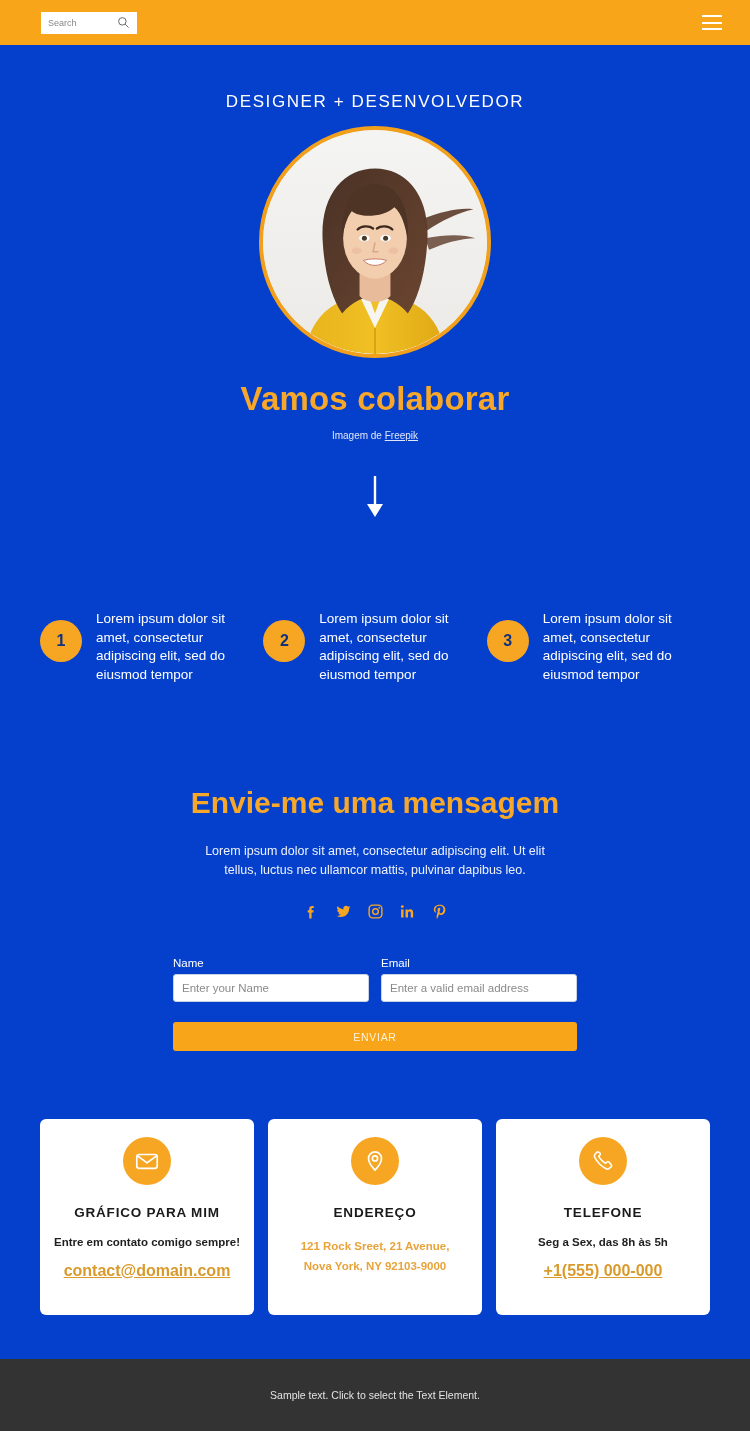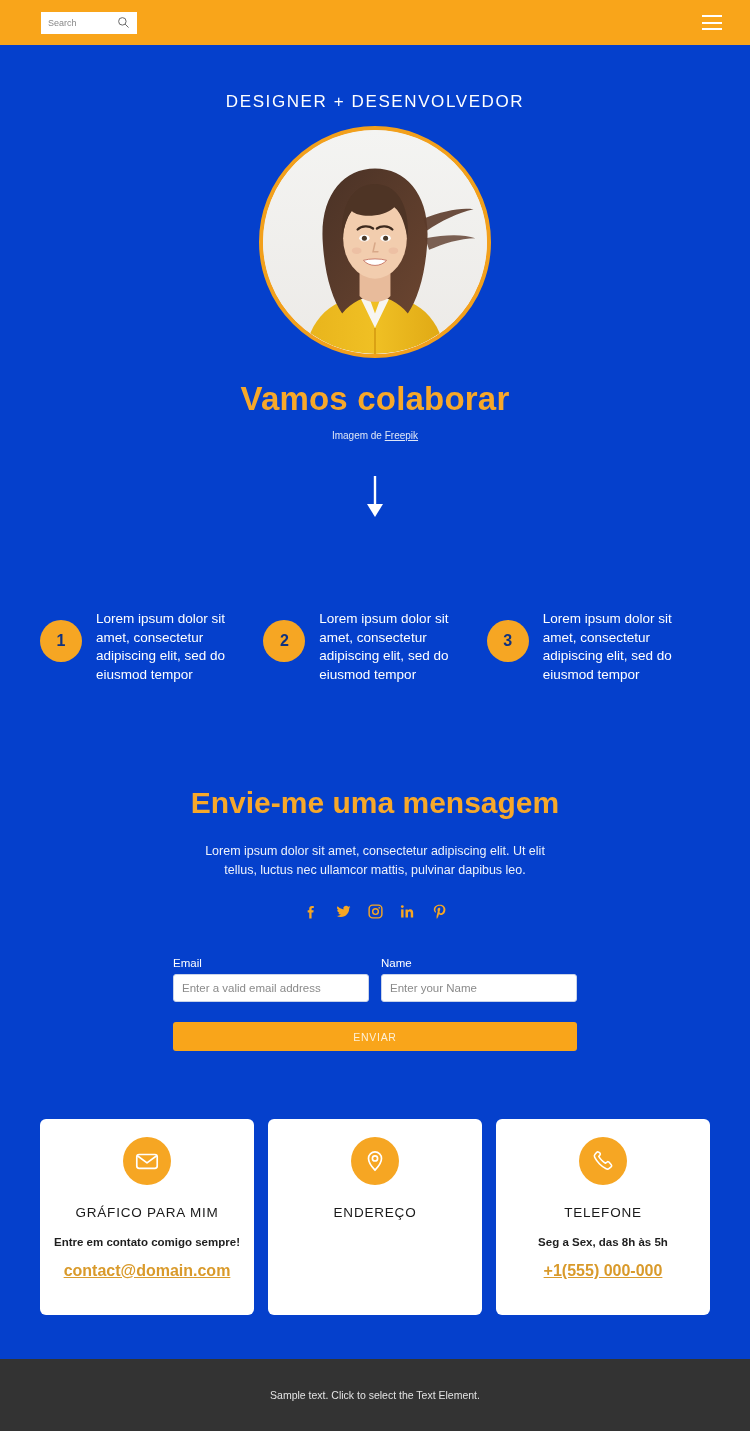--- a/index.html
+++ b/index.html
@@ -272,21 +272,21 @@
     background: #f6a623;
     margin: 0 auto;
     display: flex;
     align-items: center;
     justify-content: center;
   }
   .card-icon svg { display: block; }
   .card-title {
     margin-top: 20px;
     font-size: 13.5px;
-    font-weight: normal;
+    font-weight: bold;
     letter-spacing: 0.8px;
     color: #1a1a1a;
   }
   .card-sub {
     margin-top: 16px;
     font-size: 11.5px;
     font-weight: bold;
     color: #1f1f1f;
   }
   .card-sub.orange {
@@ -450,26 +450,26 @@
       </svg>
       <svg class="social-icon" viewBox="0 0 24 24">
         <path d="M12.1 2.4C6.9 2.4 4 5.8 4 9.3c0 1.7.9 3.7 2.4 4.4.2.1.4 0 .4-.2l.2-.9c.1-.2 0-.3-.1-.5-.5-.6-.8-1.5-.8-2.3 0-3 2.3-5.8 6-5.8 3.3 0 5.5 2 5.5 4.9 0 3.3-1.6 5.6-3.7 5.6-1.2 0-2.1-1-1.8-2.2.3-1.4 1-3 1-4 0-.9-.5-1.7-1.6-1.7-1.3 0-2.3 1.3-2.3 3 0 1.1.4 1.9.4 1.9l-1.5 6.3c-.4 1.8-.1 4.1 0 4.3 0 .1.2.2.3.1.1-.2 1.6-2 2.1-3.8l.8-3c.4.8 1.6 1.5 2.8 1.5 3.7 0 6.2-3.3 6.2-7.8 0-3.4-2.9-6.6-7.2-6.6z" fill="#f6a623"></path>
       </svg>
     </div>
   </div>
 
   <div class="form">
     <div class="form-row">
       <div class="field">
+        <label class="field-label">Name</label>
+        <input type="text" placeholder="Enter your Name" style="">
+      </div>
+      <div class="field">
         <label class="field-label">Email</label>
         <input type="text" placeholder="Enter a valid email address" style="">
-      </div>
-      <div class="field">
-        <label class="field-label">Name</label>
-        <input type="text" placeholder="Enter your Name" style="">
       </div>
     </div>
     <button class="submit-btn">ENVIAR</button>
   </div>
 
   <div class="cards">
 
     <div class="card">
       <div class="card-icon">
         <svg width="26" height="26" viewBox="0 0 28 28">
@@ -483,20 +483,24 @@
     </div>
 
     <div class="card">
       <div class="card-icon">
         <svg width="26" height="26" viewBox="0 0 28 28">
           <path d="M14 4.2c-3.9 0-7 3.1-7 7 0 5.2 7 12.6 7 12.6s7-7.4 7-12.6c0-3.9-3.1-7-7-7z" fill="none" stroke="#ffffff" stroke-width="1.8"></path>
           <circle cx="14" cy="11.2" r="2.8" fill="none" stroke="#ffffff" stroke-width="1.8"></circle>
         </svg>
       </div>
       <div class="card-title">ENDEREÇO</div>
+      <div class="card-sub orange">
+        <div>121 Rock Sreet, 21 Avenue,</div>
+        <div>Nova York, NY 92103-9000</div>
+      </div>
     </div>
 
     <div class="card">
       <div class="card-icon">
         <svg width="26" height="26" viewBox="0 0 28 28">
           <path d="M9.4 4.6c-.7-.6-1.7-.5-2.3.2l-1.7 2c-.8.9-.9 2.2-.3 3.3 1.2 2.3 3 4.9 5.2 7.1 2.2 2.2 4.8 4 7.1 5.2 1.1.6 2.4.4 3.3-.4l2-1.7c.7-.6.8-1.6.2-2.3l-2.3-2.7c-.6-.7-1.6-.8-2.3-.2l-1.6 1.3c-1.5-.9-2.9-2-4.1-3.2-1.2-1.2-2.3-2.6-3.2-4.1l1.3-1.6c.6-.7.5-1.7-.2-2.3z" fill="none" stroke="#ffffff" stroke-width="1.7" stroke-linejoin="round"></path>
         </svg>
       </div>
       <div class="card-title">TELEFONE</div>
       <div class="card-sub">Seg a Sex, das 8h às 5h</div>

